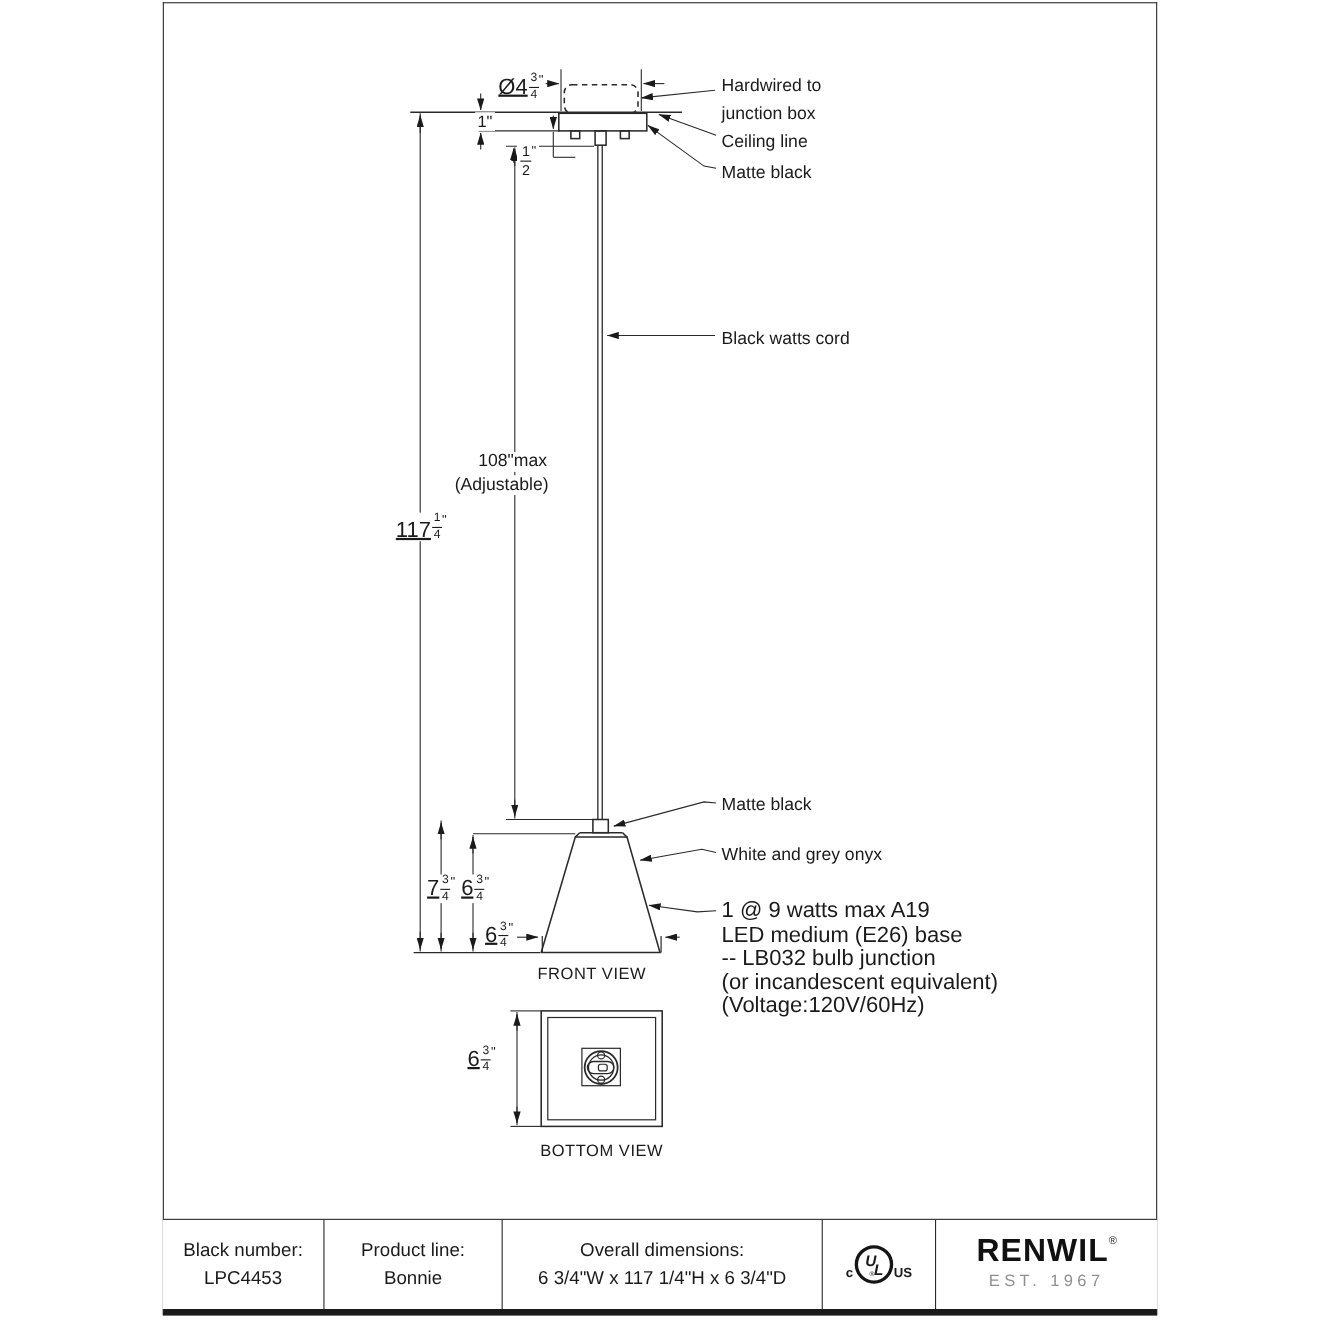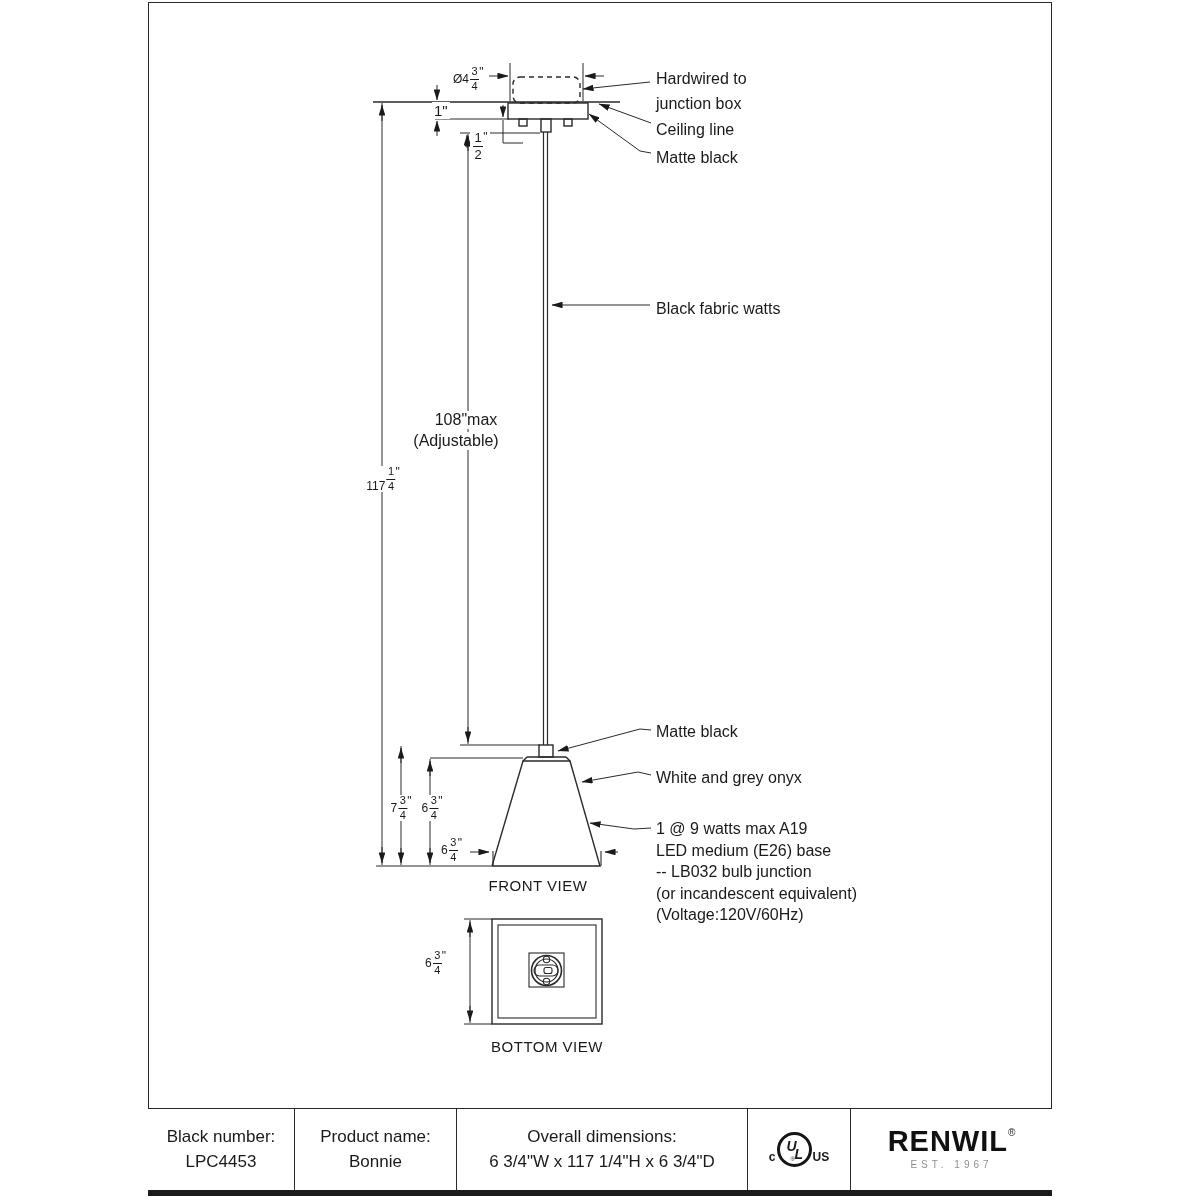--- a/index.html
+++ b/index.html
@@ -12,27 +12,27 @@
     position:absolute; left:148px; top:2px; width:904px; height:1194px;
     border:1.6px solid #2a2a2a; border-bottom:6px solid #1a1a1a;
   }
   svg.linework { position:absolute; left:0; top:0; z-index:2; }
   .txt { position:absolute; z-index:3; white-space:nowrap; }
   .lbl { font-size:16px; line-height:25px; }
   .bg { background:#fff; padding:0 2px; }
   .cx { transform:translateX(-50%); }
   
   .dim { display:inline-flex; align-items:center; }
-  .dwhole { font-size:12px; line-height:1; }
+  .dwhole { font-size:20px; line-height:1;text-decoration:underline; }
   .fcol { display:inline-flex; flex-direction:column; align-items:center; font-size:11px; line-height:1; margin-left:1px; }
   .fnum { border-bottom:1px solid #1a1a1a; padding:0 1.5px 1.5px; }
   .fden { padding-top:1.5px; }
   .dunit { font-size:12px; line-height:1; align-self:flex-start; margin-top:0; }
   .viewlbl { font-size:15px; letter-spacing:0.5px; }
-  .bulb { font-size:16px; line-height:21.5px; }
+  .bulb { font-size:20px; line-height:21.5px; }
   
   .footer {
     position:absolute; left:148px; top:1108px; width:904px; height:82px;
     border-top:1.6px solid #2a2a2a; display:flex; z-index:3; background:#fff;
   }
   .fcell {
     display:flex; flex-direction:column; align-items:center; justify-content:center;
     border-right:1.6px solid #2a2a2a; font-size:17px; line-height:1.45; text-align:center;
   }
   .fcell:last-child { border-right:none; }
@@ -41,21 +41,21 @@
   .ul-c { font-weight:bold; font-size:12px; position:relative; top:8px; margin-right:1px; }
   .ul-us { font-weight:bold; font-size:12px; position:relative; top:8px; margin-left:1px; }
   .ul-circle { position:relative; width:35px; height:35px; border:3.2px solid #151515; border-radius:50%; }
   .ul-u { position:absolute; left:7px; top:1px; font-weight:bold; font-style:italic; font-size:14px; }
   .ul-l { position:absolute; left:15px; top:9px; font-weight:bold; font-style:italic; font-size:14px; }
   .ul-reg { position:absolute; left:11px; top:20px; font-size:6px; }
   
   .brand-line { display:flex; align-items:flex-start; justify-content:center; }
   .brand-name { font-weight:bold; font-size:29px; letter-spacing:1px; line-height:1; color:#111; }
   .brand-reg { font-size:10px; margin-top:-1px; }
-  .brand-est { font-size:10px; color:#8f8f8f; letter-spacing:4px; margin-top:2px; }
+  .brand-est { font-size:15px; color:#8f8f8f; letter-spacing:4px; margin-top:2px; }
 </style>
 </head>
 <body>
 
 <div class="stage">
 
   <div class="frame"></div>
 
   <svg class="linework" width="1200" height="1200" viewBox="0 0 1200 1200">
     <defs>
@@ -222,41 +222,41 @@
       </span>
     <span class="dunit">"</span>
   </span>
 
   <div class="txt lbl" style="left:656px; top:66px;">
     <div>Hardwired to</div>
     <div>junction box</div>
   </div>
   <span class="txt lbl" style="left:656px; top:117px;">Ceiling line</span>
   <span class="txt lbl" style="left:656px; top:145px;">Matte black</span>
-  <span class="txt lbl" style="left:656px; top:296px;">Black fabric watts</span>
+  <span class="txt lbl" style="left:656px; top:296px;">Black watts cord</span>
   <span class="txt lbl" style="left:656px; top:719px;">Matte black</span>
   <span class="txt lbl" style="left:656px; top:765px;">White and grey onyx</span>
   <div class="txt bulb" style="left:656px; top:818px;">
     <div>1 @ 9 watts max A19</div>
     <div>LED medium  (E26) base</div>
     <div>-- LB032 bulb junction</div>
     <div>(or incandescent equivalent)</div>
     <div>(Voltage:120V/60Hz)</div>
   </div>
 
   <span class="txt viewlbl cx" style="left:538px; top:877px;">FRONT VIEW</span>
   <span class="txt viewlbl cx" style="left:547px; top:1038px;">BOTTOM VIEW</span>
 
   <div class="footer">
     <div class="fcell" style="width:147px;">
       <div>Black number:</div>
       <div>LPC4453</div>
     </div>
     <div class="fcell" style="width:162px;">
-      <div>Product name:</div>
+      <div>Product line:</div>
       <div>Bonnie</div>
     </div>
     <div class="fcell" style="width:291px;">
       <div>Overall dimensions:</div>
       <div>6 3/4"W x 117 1/4"H x 6 3/4"D</div>
     </div>
     <div class="fcell" style="width:103px;">
       <div class="ul-wrap">
         <span class="ul-c">c</span>
         <span class="ul-circle">

